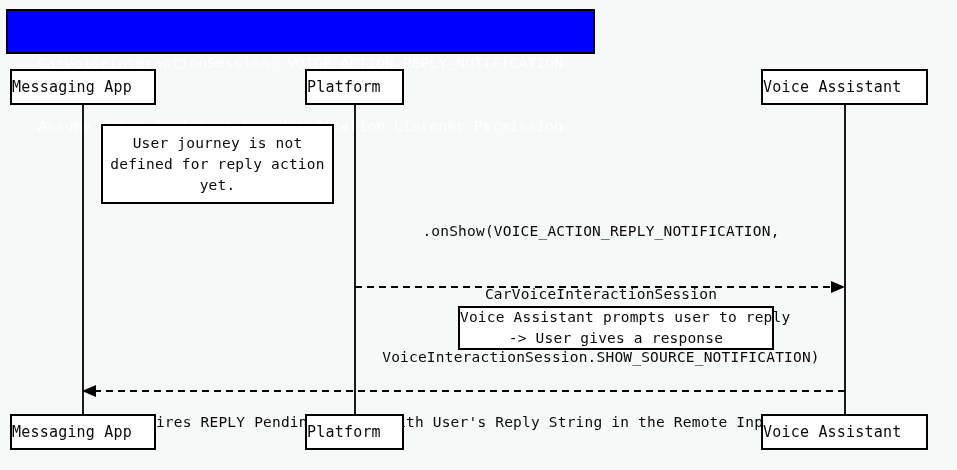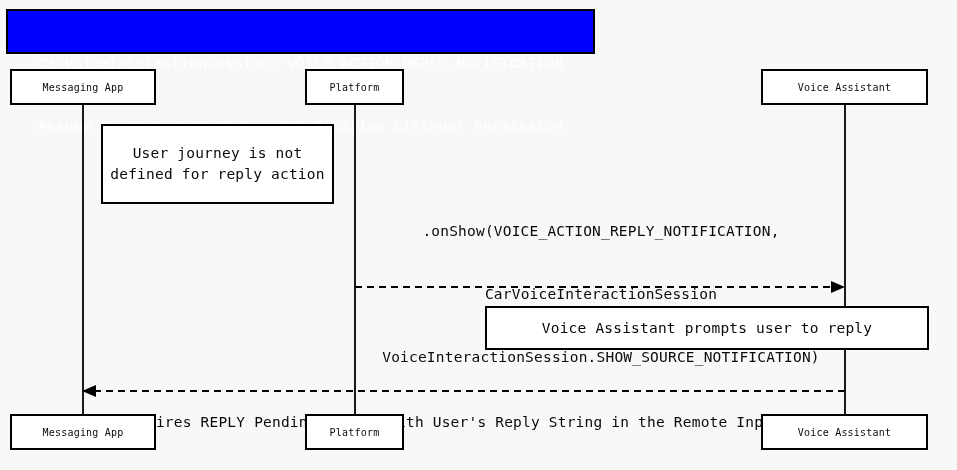--- a/index.html
+++ b/index.html
@@ -42,22 +42,21 @@
     font-family: Liberation Mono, monospace;
   }
   
   .participant {
     position: absolute;
     border: 2px solid #000000;
     background: #ffffff;
     box-sizing: border-box;
     display: flex;
     align-items: center;
-    justify-content: center;
-    font-size: 10px;
+    font-size: 15px;
     color: #0a0a0a;
     letter-spacing: 0.2px;
     white-space: nowrap;
     height: 36px;
   }
   
   .lifeline {
     position: absolute;
     width: 2px;
     background: #1a1a1a;
@@ -114,35 +113,37 @@
   <div class="participant" style="left:305px; top:69px; width:99px;">
     <span>Platform</span>
   </div>
   <div class="participant" style="left:761px; top:69px; width:167px;">
     <span>Voice Assistant</span>
   </div>
 
   <div class="note" style="left:101px; top:124px; width:233px; height:80px;">
     <span>User journey is not</span>
     <span>defined for reply action</span>
+    <span>yet.</span>
   </div>
 
   <div class="msg-label" style="left:358px; top:179px; width:486px;">
     <span style="display:block">.onShow(VOICE_ACTION_REPLY_NOTIFICATION,</span>
     <span style="display:block">CarVoiceInteractionSession</span>
     <span style="display:block">VoiceInteractionSession.SHOW_SOURCE_NOTIFICATION)</span>
   </div>
 
   <svg class="arrow-svg" style="left:354px; top:279px;" width="494" height="18">
     <line x1="1" y1="8" x2="479" y2="8" stroke="#000000" stroke-width="2" stroke-dasharray="7,5"></line>
     <polygon points="491,8 477,2 477,14" fill="#000000"></polygon>
   </svg>
 
-  <div class="note" style="left:458px; top:306px; width:444px; height:44px;margin-left:27px;">
+  <div class="note" style="left:458px; top:306px; width:316px; height:44px;">
     <span>Voice Assistant prompts user to reply</span>
+    <span>-&gt; User gives a response</span>
   </div>
 
   <div class="msg-label" style="left:83px; top:370px; width:762px;">
     <span style="display:block">Fires REPLY Pending Intent with User's Reply String in the Remote Input</span>
   </div>
 
   <svg class="arrow-svg" style="left:80px; top:382px;" width="768" height="18">
     <line x1="14" y1="9" x2="766" y2="9" stroke="#000000" stroke-width="2" stroke-dasharray="7,5"></line>
     <polygon points="2,9 16,3 16,15" fill="#000000"></polygon>
   </svg>

